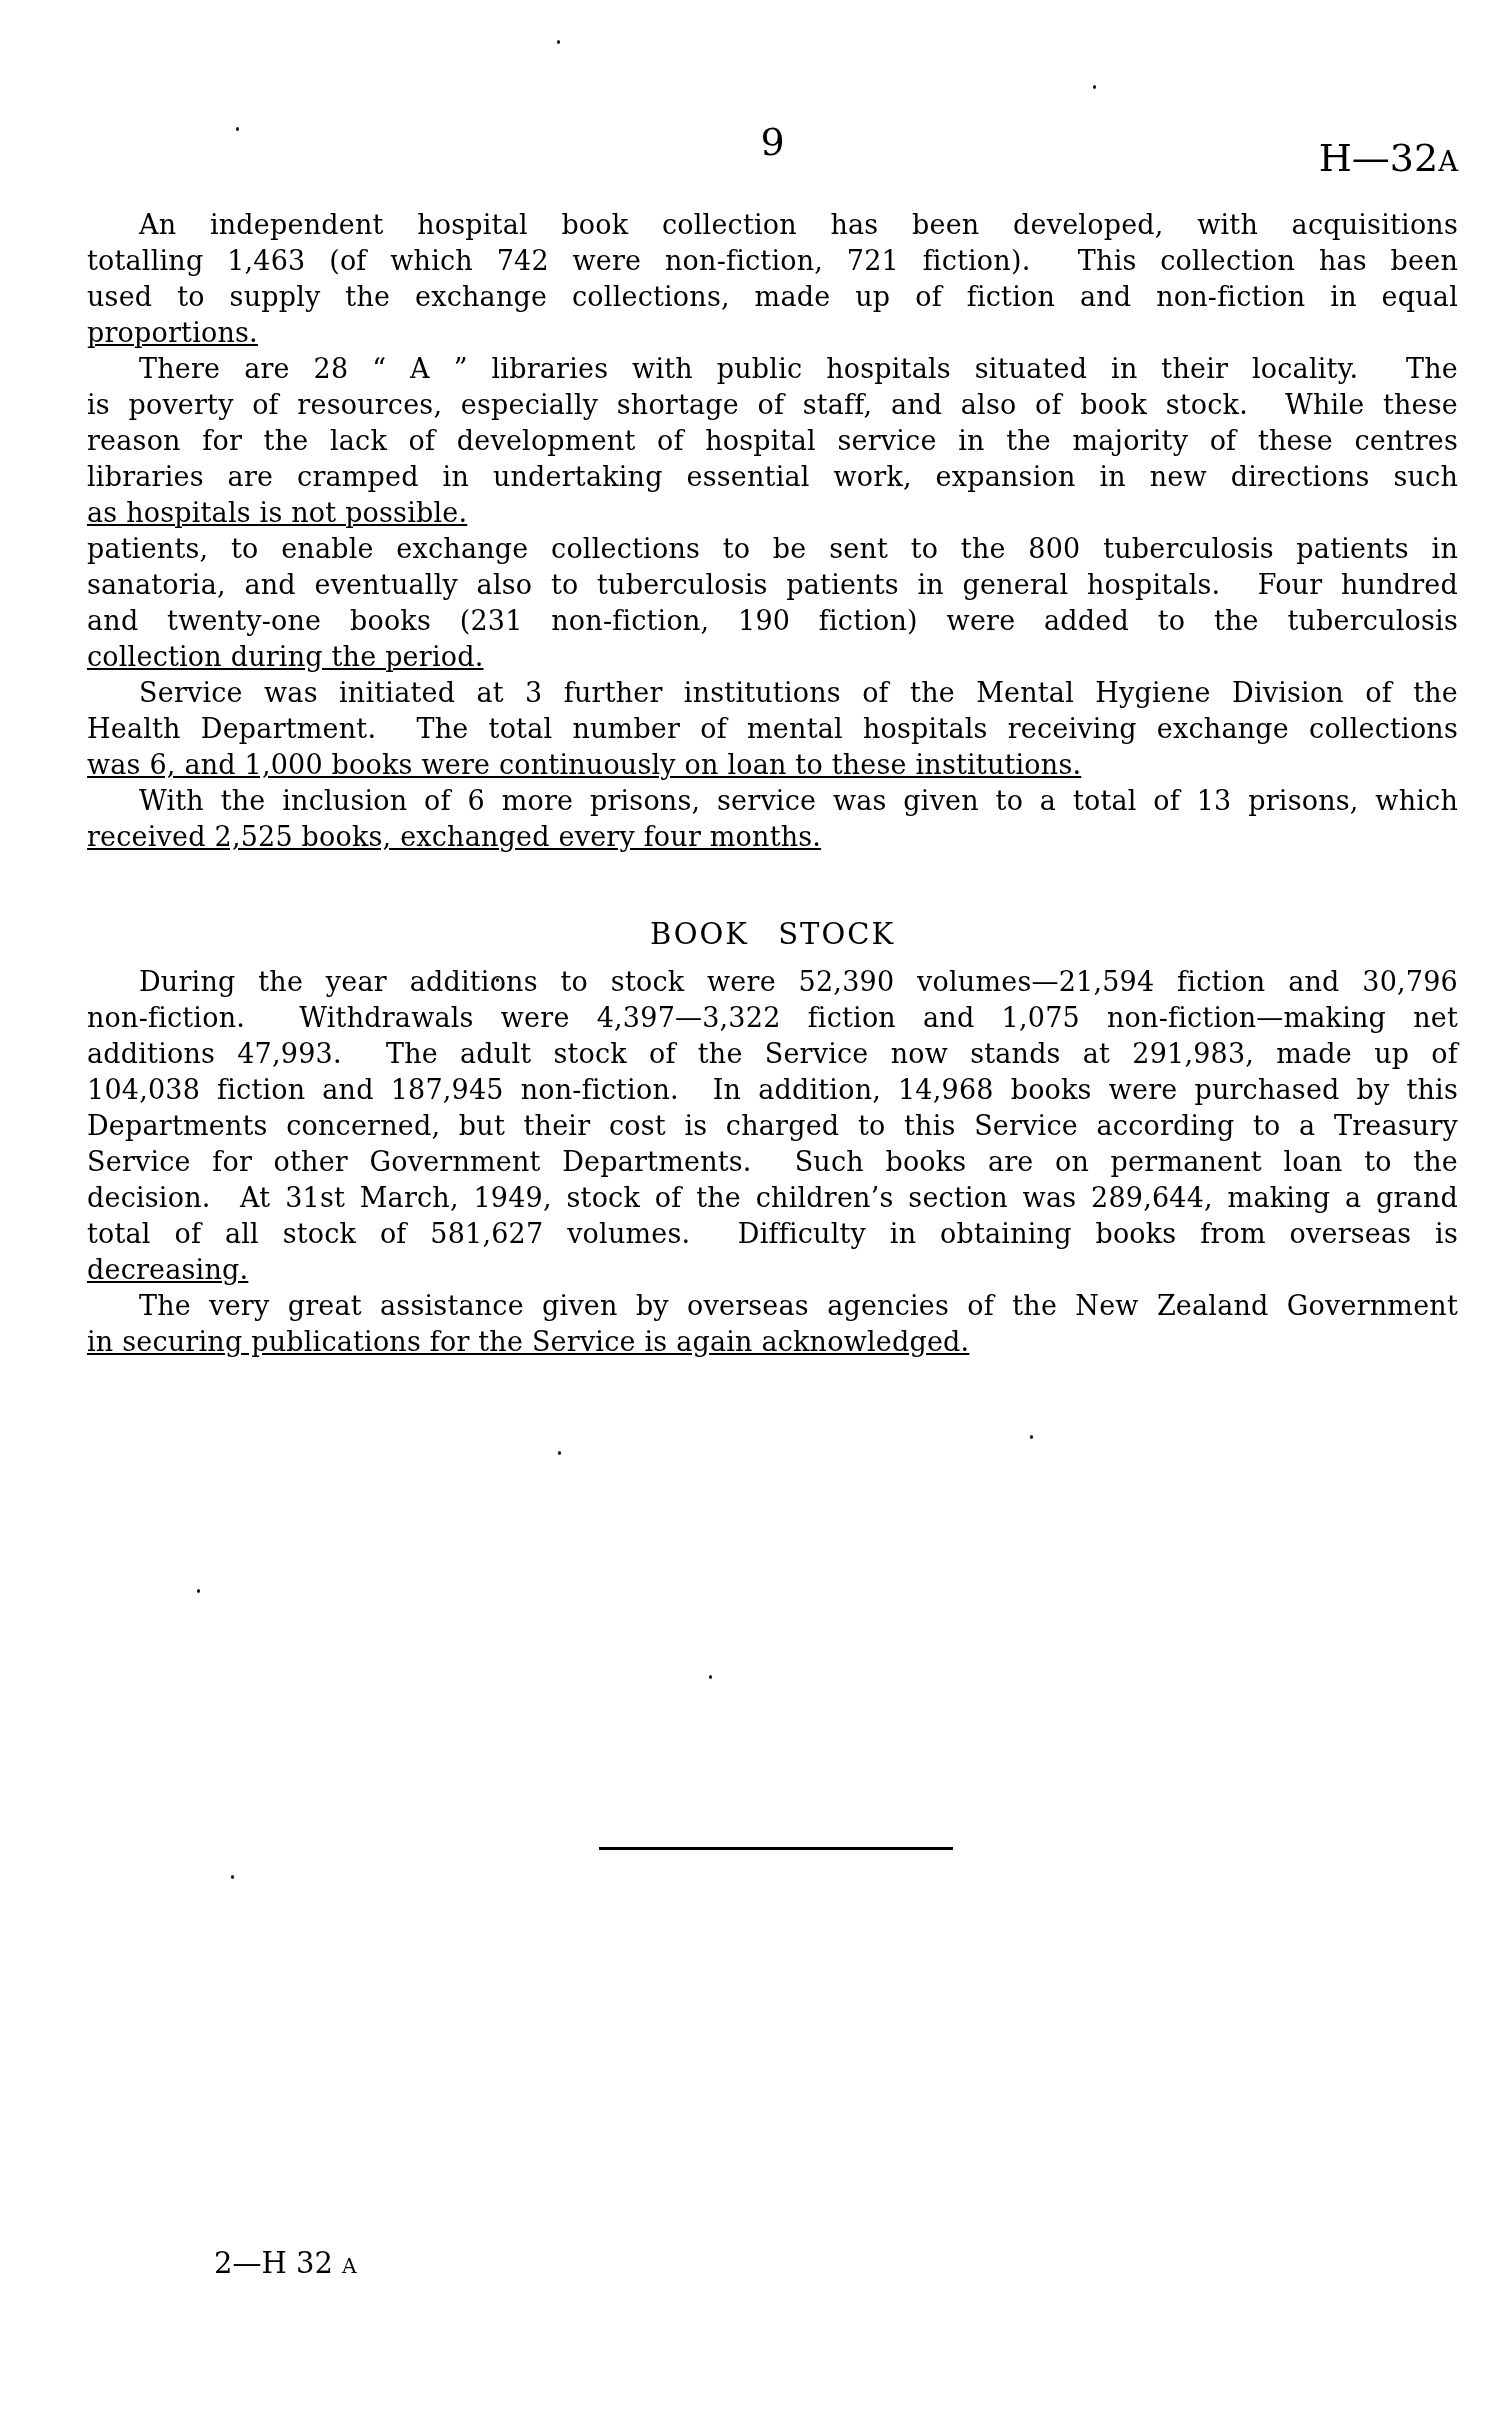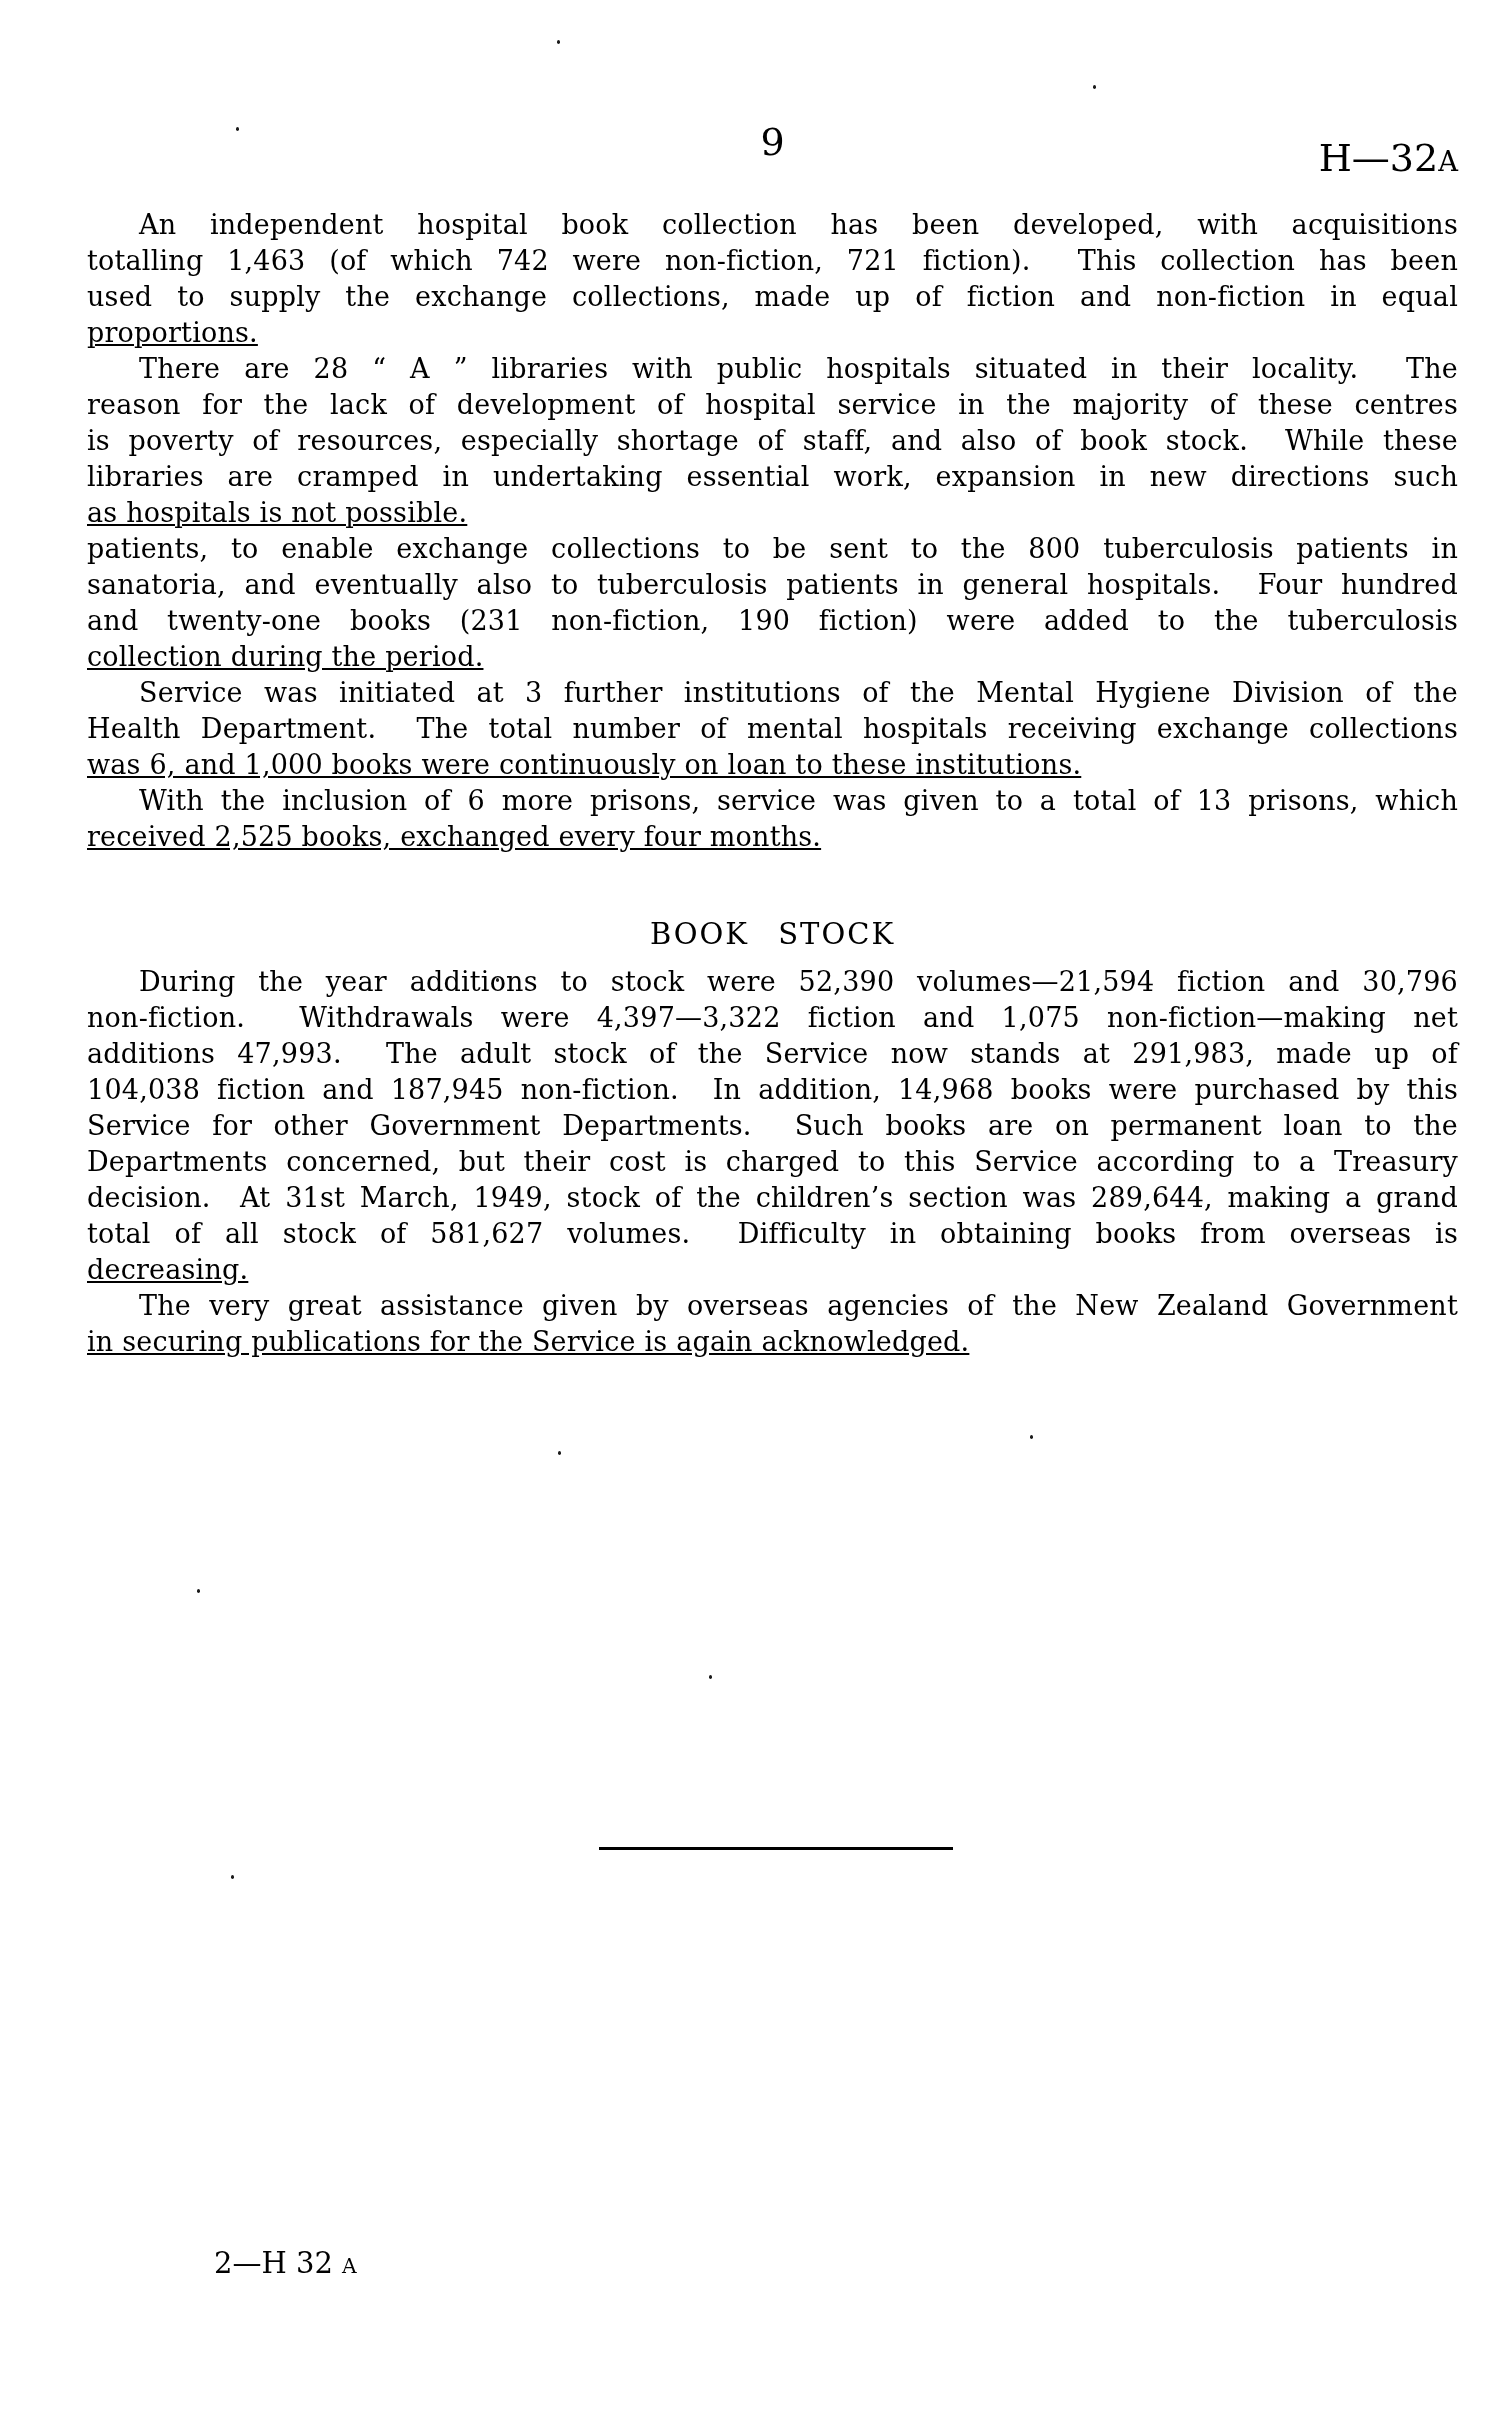--- a/index.html
+++ b/index.html
@@ -115,22 +115,22 @@
   <div class="text-block">
     <div>
         <div class="para">
           <div class="tline first">An independent hospital book collection has been developed, with acquisitions</div>
           <div class="tline">totalling 1,463 (of which 742 were non-fiction, 721 fiction).&nbsp; This collection has been</div>
           <div class="tline">used to supply the exchange collections, made up of fiction and non-fiction in equal</div>
           <div class="tline last">proportions.</div>
         </div>
         <div class="para">
           <div class="tline first">There are 28 “ A ” libraries with public hospitals situated in their locality.&nbsp; The</div>
+          <div class="tline">is poverty of resources, especially shortage of staff, and also of book stock.&nbsp; While these</div>
           <div class="tline">reason for the lack of development of hospital service in the majority of these centres</div>
-          <div class="tline">is poverty of resources, especially shortage of staff, and also of book stock.&nbsp; While these</div>
           <div class="tline">libraries are cramped in undertaking essential work, expansion in new directions such</div>
           <div class="tline last">as hospitals is not possible.</div>
         </div>
         <div class="para">
           <div class="tline">patients, to enable exchange collections to be sent to the 800 tuberculosis patients in</div>
           <div class="tline">sanatoria, and eventually also to tuberculosis patients in general hospitals.&nbsp; Four hundred</div>
           <div class="tline">and twenty-one books (231 non-fiction, 190 fiction) were added to the tuberculosis</div>
           <div class="tline last">collection during the period.</div>
         </div>
         <div class="para">
@@ -143,22 +143,22 @@
           <div class="tline last">received 2,525 books, exchanged every four months.</div>
         </div>
       </div>
     <div class="heading">BOOK STOCK</div>
     <div>
         <div class="para">
           <div class="tline first">During the year additions to stock were 52,390 volumes—21,594 fiction and 30,796</div>
           <div class="tline">non-fiction.&nbsp; Withdrawals were 4,397—3,322 fiction and 1,075 non-fiction—making net</div>
           <div class="tline">additions 47,993.&nbsp; The adult stock of the Service now stands at 291,983, made up of</div>
           <div class="tline">104,038 fiction and 187,945 non-fiction.&nbsp; In addition, 14,968 books were purchased by this</div>
+          <div class="tline">Departments concerned, but their cost is charged to this Service according to a Treasury</div>
           <div class="tline">Service for other Government Departments.&nbsp; Such books are on permanent loan to the</div>
-          <div class="tline">Departments concerned, but their cost is charged to this Service according to a Treasury</div>
           <div class="tline">decision.&nbsp; At 31st March, 1949, stock of the children’s section was 289,644, making a grand</div>
           <div class="tline">total of all stock of 581,627 volumes.&nbsp; Difficulty in obtaining books from overseas is</div>
           <div class="tline last">decreasing.</div>
         </div>
         <div class="para">
           <div class="tline first">The very great assistance given by overseas agencies of the New Zealand Government</div>
           <div class="tline last">in securing publications for the Service is again acknowledged.</div>
         </div>
       </div>
   </div>

